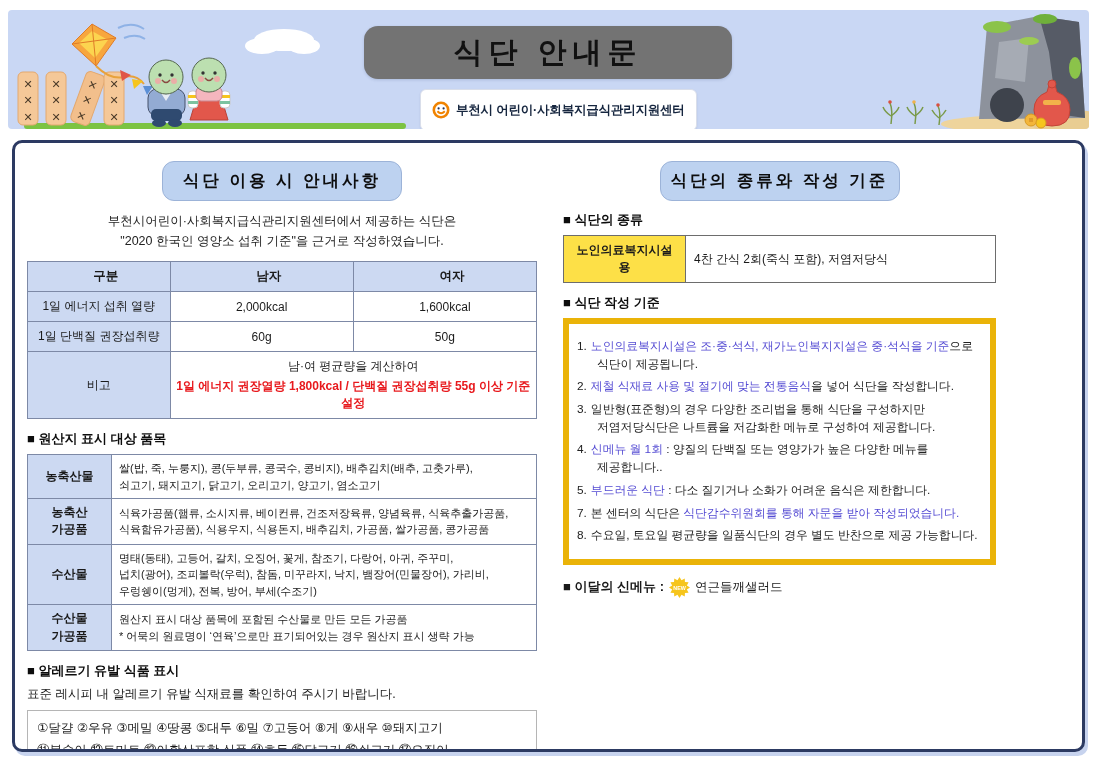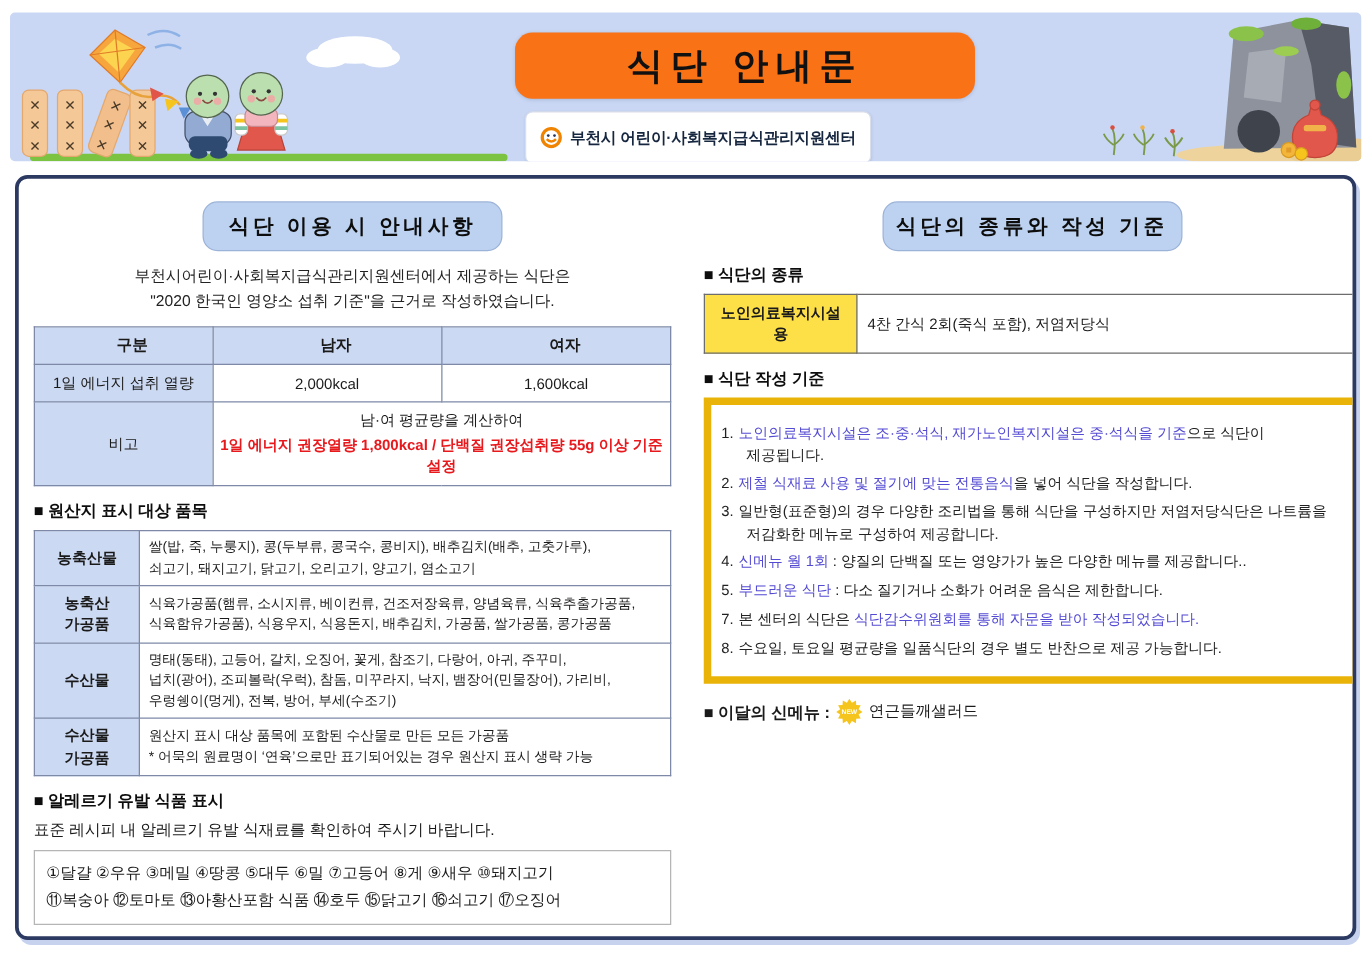--- a/index.html
+++ b/index.html
@@ -5,30 +5,30 @@
   * { box-sizing: border-box; }
   body { margin:0; background:#fff; font-family:"Liberation Sans","DejaVu Sans",sans-serif; color:#1a1a1a; }
   .page { position:relative; width:1097px; height:764px; background:#fff; overflow:hidden; }
 
   
   .banner { position:absolute; left:8px; top:10px; width:1081px; height:119px; background:#c9d7f4; border-radius:4px; overflow:hidden; }
   .grass { position:absolute; left:16px; bottom:0; width:382px; height:6px; background:#7cc342; border-radius:3px; }
   .illus { position:absolute; }
   .illus-left { left:4px; top:12px; }
   .illus-right { right:0; top:2px; }
-  .title-box { position:absolute; left:356px; top:16px; width:368px; height:53px; background:#f97316; border-radius:14px; box-shadow:0 1px 3px rgba(40,60,110,.18); display:flex; align-items:center; justify-content:center;margin-left:48px; }
+  .title-box { position:absolute; left:356px; top:16px; width:368px; height:53px; background:#737373; border-radius:14px; box-shadow:0 1px 3px rgba(40,60,110,.18); display:flex; align-items:center; justify-content:center; }
   .title-box h1 { margin:0; font-size:29px; font-weight:bold; letter-spacing:6px; color:#111; }
   .center-badge { position:absolute; left:412px; top:79px; height:42px; background:#fff; border:1px solid #d9deea; border-radius:6px; display:inline-flex; align-items:center; gap:6px; padding:0 11px; box-shadow:0 1px 2px rgba(40,60,110,.12); }
   .center-badge span { font-size:12.5px; font-weight:bold; color:#16263f; letter-spacing:-0.2px; }
 
   
   .frame { position:absolute; left:12px; top:140px; width:1073px; height:612px; border:3px solid #2c3a62; border-radius:10px; box-shadow:3px 4px 0 #c7d3ee; background:#fff; display:flex; gap:26px; padding:14px 12px 0 12px; overflow:hidden; }
   .col { flex:none; }
   .col-left { width:510px; }
-  .col-right { width:525px; }
+  .col-right { width:433px; }
 
   .section-pill { width:240px; margin:4px auto 10px auto; background:#bdd2f0; border:1px solid #9cb3d8; border-radius:12px; text-align:center; font-weight:bold; font-size:16.5px; letter-spacing:3px; padding:8px 0; color:#0d0d0d; }
 
   .intro { text-align:center; font-size:12.5px; line-height:1.6; margin:2px 0 10px 0; color:#222; word-break:keep-all; }
 
   table { border-collapse:collapse; width:100%; }
   .t1 th, .t1 td { border:1px solid #7d89a6; font-size:12px; padding:6px 4px; text-align:center; vertical-align:middle; }
   .t1 th { background:#ccd9f2; font-weight:bold; font-size:12.5px;padding-left:18px; }
   .t1 td.lbl { background:#ccd9f2; }
   .t1 th:nth-child(1), .t1 td.lbl { width:28%; }
@@ -206,20 +206,25 @@
             <th>여자</th>
           </tr>
         </thead>
         <tbody id="t1-body">
             <tr>
               <td class="lbl">1일 에너지 섭취 열량</td>
               <td>2,000kcal</td>
               <td>1,600kcal</td>
             </tr>
             <tr>
+              <td class="lbl">1일 단백질 권장섭취량</td>
+              <td>60g</td>
+              <td>50g</td>
+            </tr>
+            <tr>
               <td class="lbl">비고</td>
               <td colspan="2">
                 <div>남·여 평균량을 계산하여</div>
                 <div class="red-note">1일 에너지 권장열량 1,800kcal / 단백질 권장섭취량 55g 이상 기준 설정</div>
               </td>
             </tr>
           </tbody>
       </table>
 
       <div class="sec-head">■ 원산지 표시 대상 품목</div>

